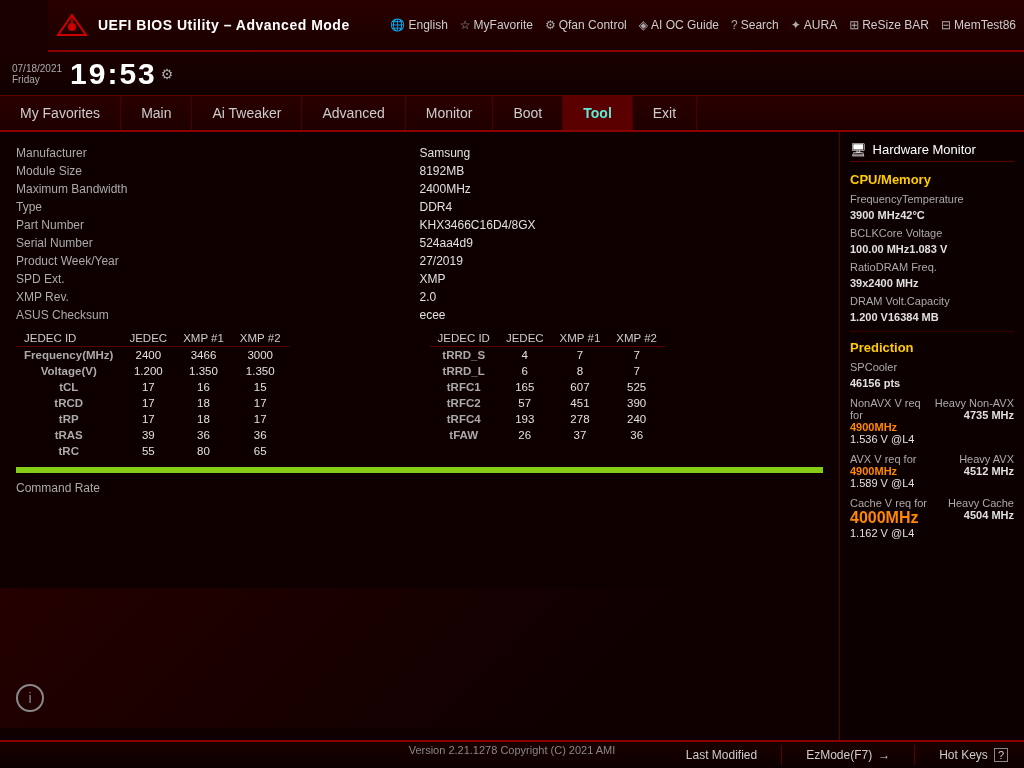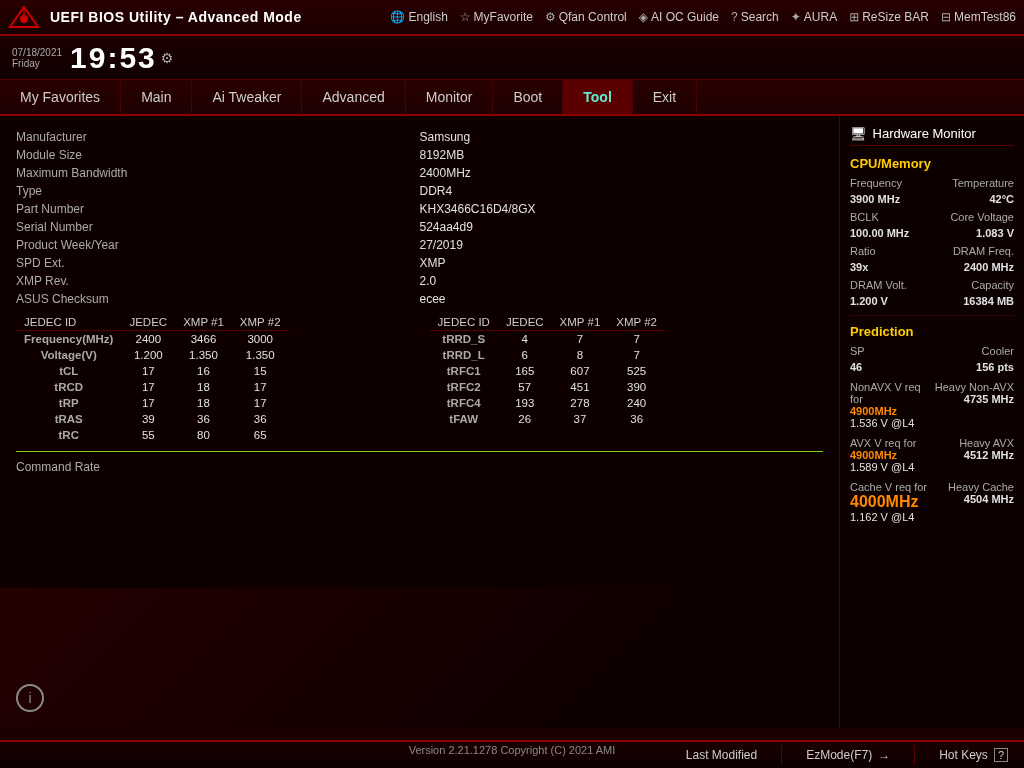--- a/index.html
+++ b/index.html
@@ -10,25 +10,26 @@
       font-family: 'Segoe UI', Arial, sans-serif;
       color: #e0e0e0;
       overflow: hidden;
       position: relative;
     }
 
     
     .header-bar {
       background: linear-gradient(180deg, #2a0000 0%, #1a0000 100%);
       border-bottom: 2px solid #8b0000;
-      height: 36px;
+      height: 52px;
       display: flex;
       align-items: center;
       padding: 8px 8px;
       gap: 6px;
+      margin-left: 48px;
     }
     .header-logo {
       width: 36px;
       height: 28px;
       display: flex;
       align-items: center;
     }
     .header-title {
       color: #ffffff;
       font-size: 14px;
@@ -129,21 +130,21 @@
     .info-value {
       font-size: 12px;
       color: #e0e0e0;
       padding: 2px 0;
     }
 
     .command-rate-row {
       margin-top: 8px;
       font-size: 12px;
       color: #aaaaaa;
-      border-top: 1px solid #84cc16;
+      border-top: 6px solid #84cc16;
       padding-top: 8px;
     }
 
     
     .hw-monitor {
       width: 185px;
       background: #0d0000;
       border-left: 1px solid #5a0000;
       padding: 10px;
       overflow-y: auto;
@@ -159,21 +160,21 @@
       border-bottom: 1px solid #5a0000;
     }
     .hw-section-title {
       color: #ffcc00;
       font-size: 13px;
       margin: 8px 0 6px 0;
       font-weight: bold;
     }
     .hw-row {
       display: flex;
-      justify-content: space-between;
+      justify-content: flex-start;
       margin-bottom: 4px;
     }
     .hw-label {
       font-size: 11px;
       color: #aaaaaa;
     }
     .hw-value {
       font-size: 11px;
       color: #e0e0e0;
       font-weight: bold;

